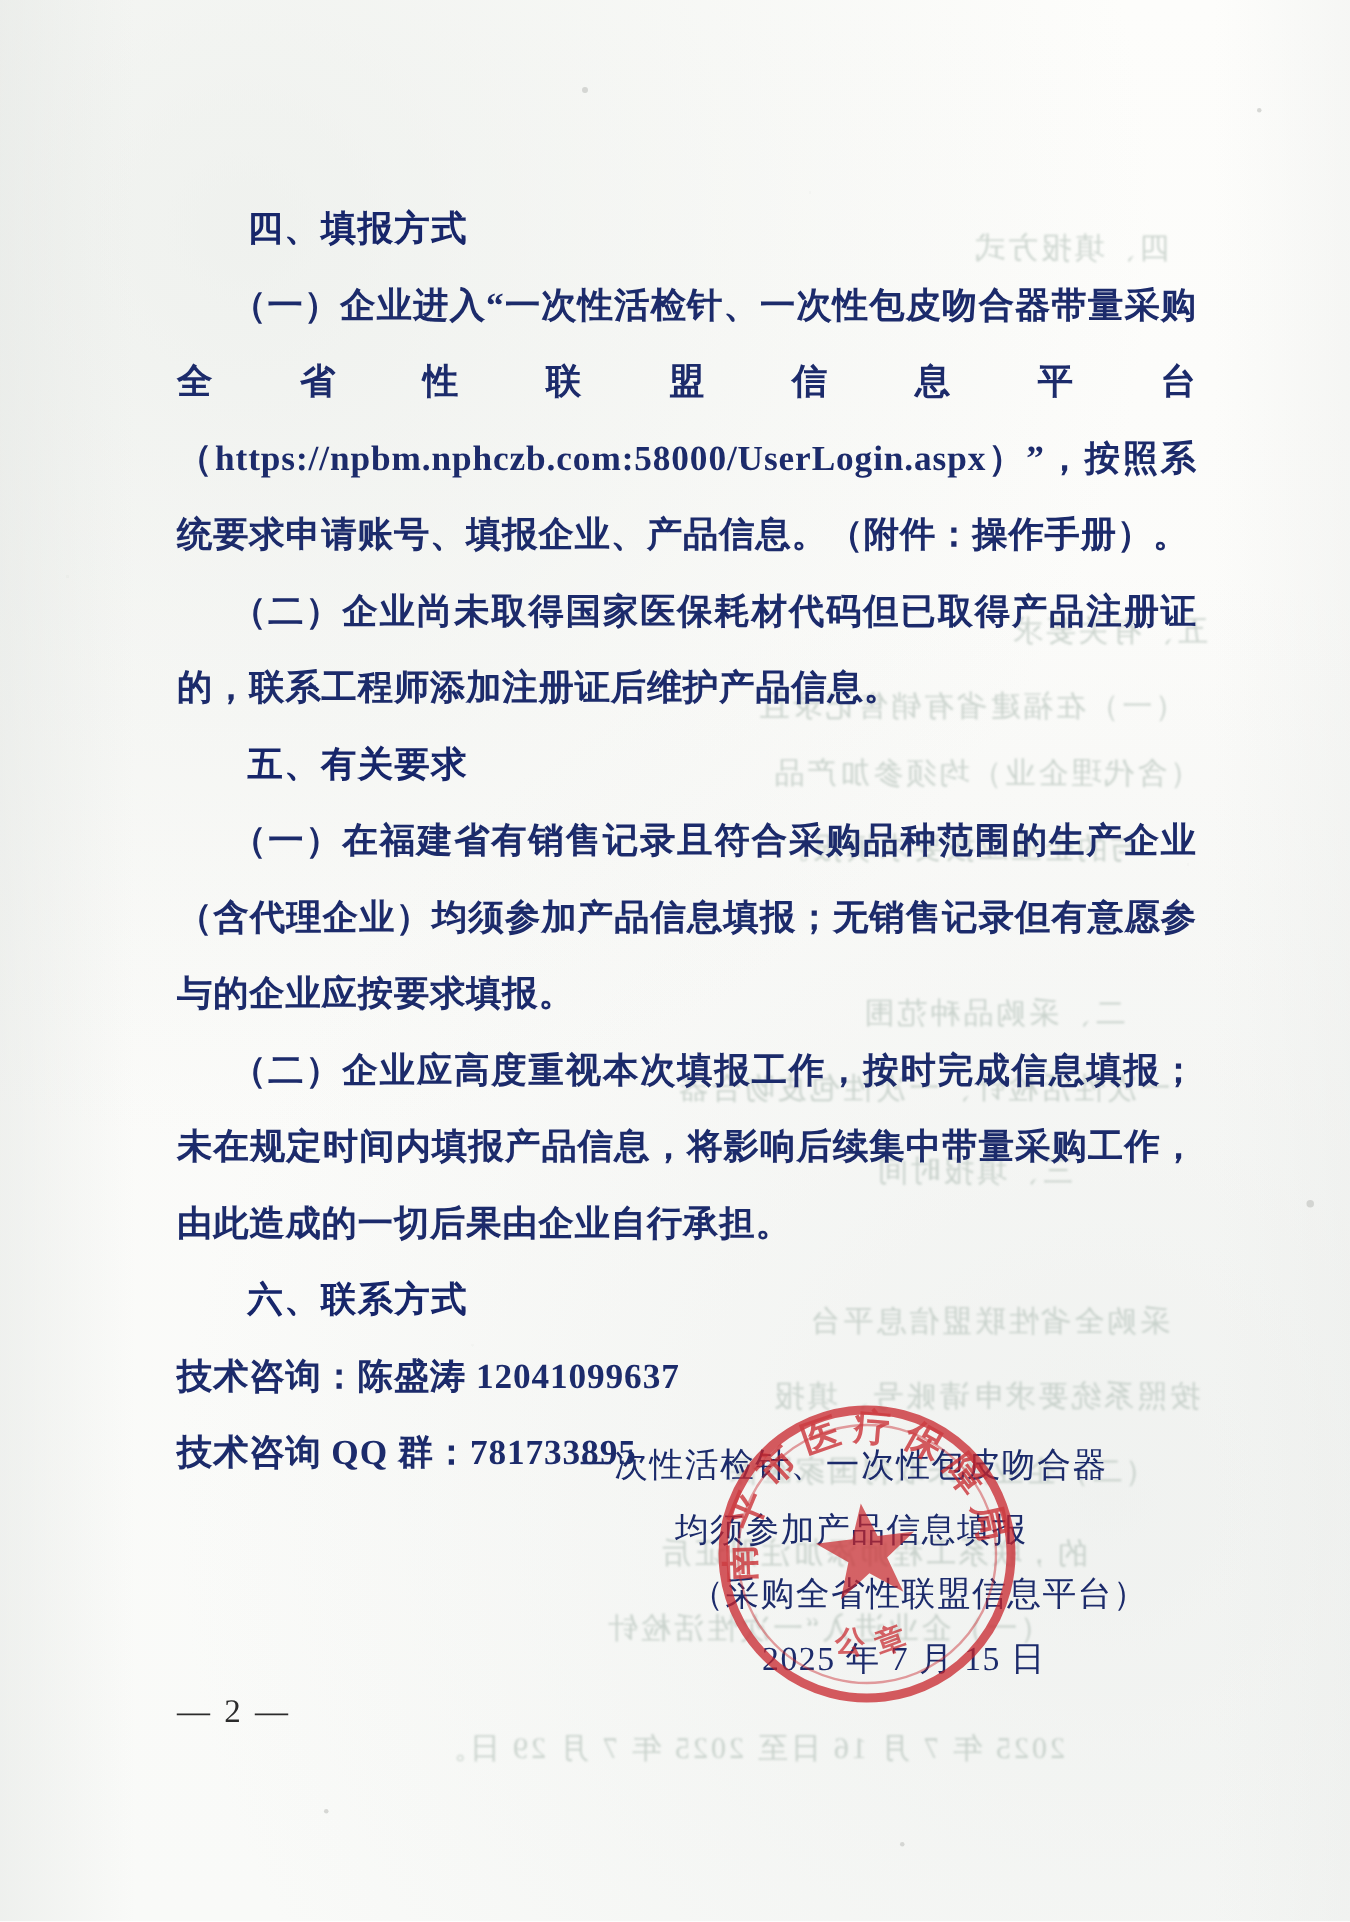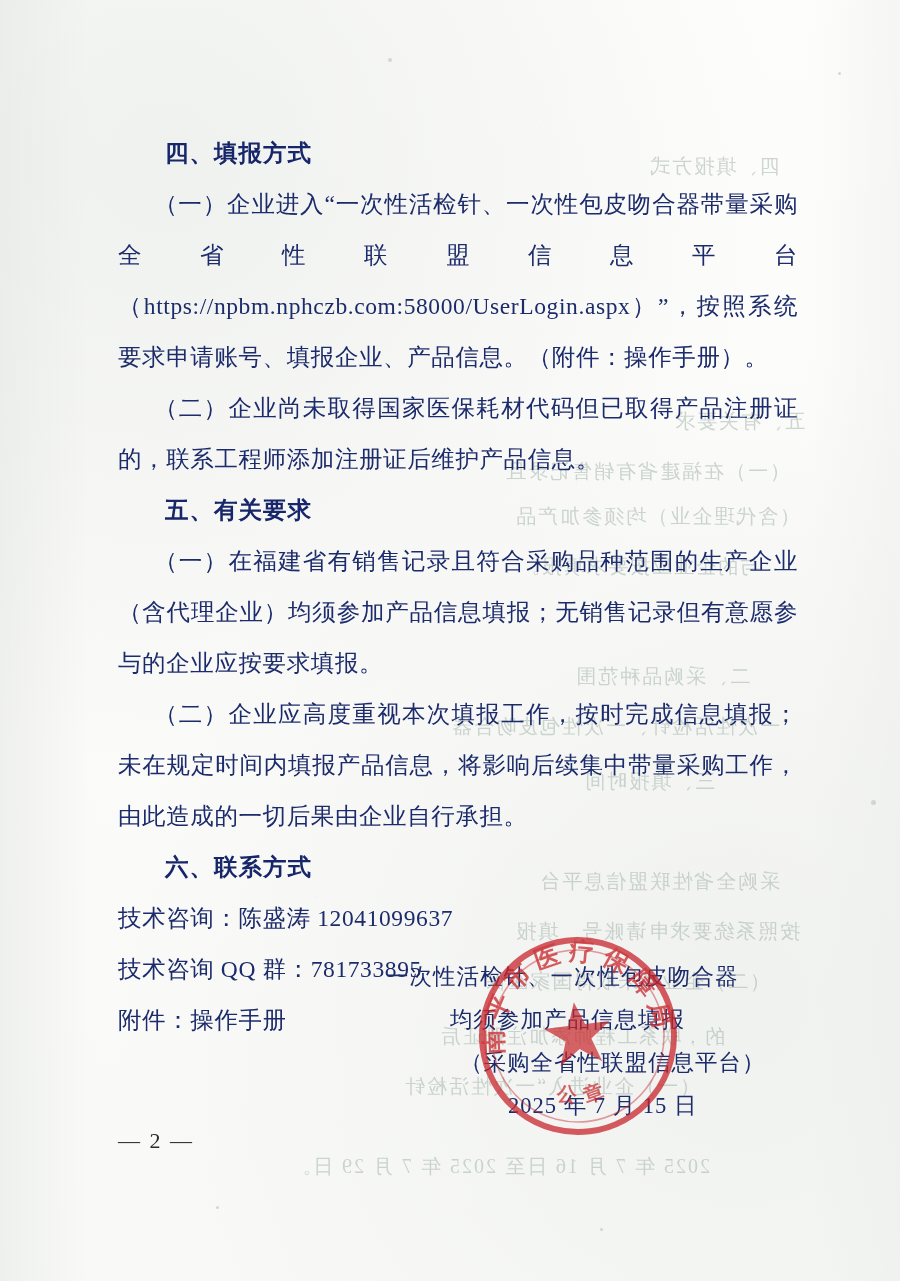--- a/index.html
+++ b/index.html
@@ -73,20 +73,21 @@
     font-weight: bold;
     letter-spacing: 1px;
     margin-left: 47px;
     color: #17266a;
   }
   .content p {
     margin: 0;
     text-align: justify;
     text-justify: inter-ideograph;
     letter-spacing: 0.6px;
+    font-weight: bold;
   }
   .indent {
     text-indent: 36px;
   }
   .contact-line {
     margin-left: 36px;
   }
   .attach-line {
     margin-left: 36px;
   }
@@ -175,21 +176,20 @@
     <p class="indent">（一）企业进入“一次性活检针、一次性包皮吻合器带量采购全省性联盟信息平台（https://npbm.nphczb.com:58000/UserLogin.aspx）”，按照系统要求申请账号、填报企业、产品信息。（附件：操作手册）。</p>
     <p class="indent">（二）企业尚未取得国家医保耗材代码但已取得产品注册证的，联系工程师添加注册证后维护产品信息。</p>
 
     <p class="heading">五、有关要求</p>
     <p class="indent">（一）在福建省有销售记录且符合采购品种范围的生产企业（含代理企业）均须参加产品信息填报；无销售记录但有意愿参与的企业应按要求填报。</p>
     <p class="indent">（二）企业应高度重视本次填报工作，按时完成信息填报；未在规定时间内填报产品信息，将影响后续集中带量采购工作，由此造成的一切后果由企业自行承担。</p>
 
     <p class="heading">六、联系方式</p>
     <p class="contact-line">技术咨询：陈盛涛 12041099637</p>
     <p class="contact-line">技术咨询 QQ 群：781733895</p>
-    <p class="attach-line">附件：操作手册</p>
   </div>
 
   <div class="signature">
     <div class="sig-1">一次性活检针、一次性包皮吻合器</div>
     <div class="sig-2">均须参加产品信息填报</div>
     <div class="sig-3">（采购全省性联盟信息平台）</div>
     <div class="sig-4">2025 年 7 月 15 日</div>
   </div>
 
   <div class="seal">

